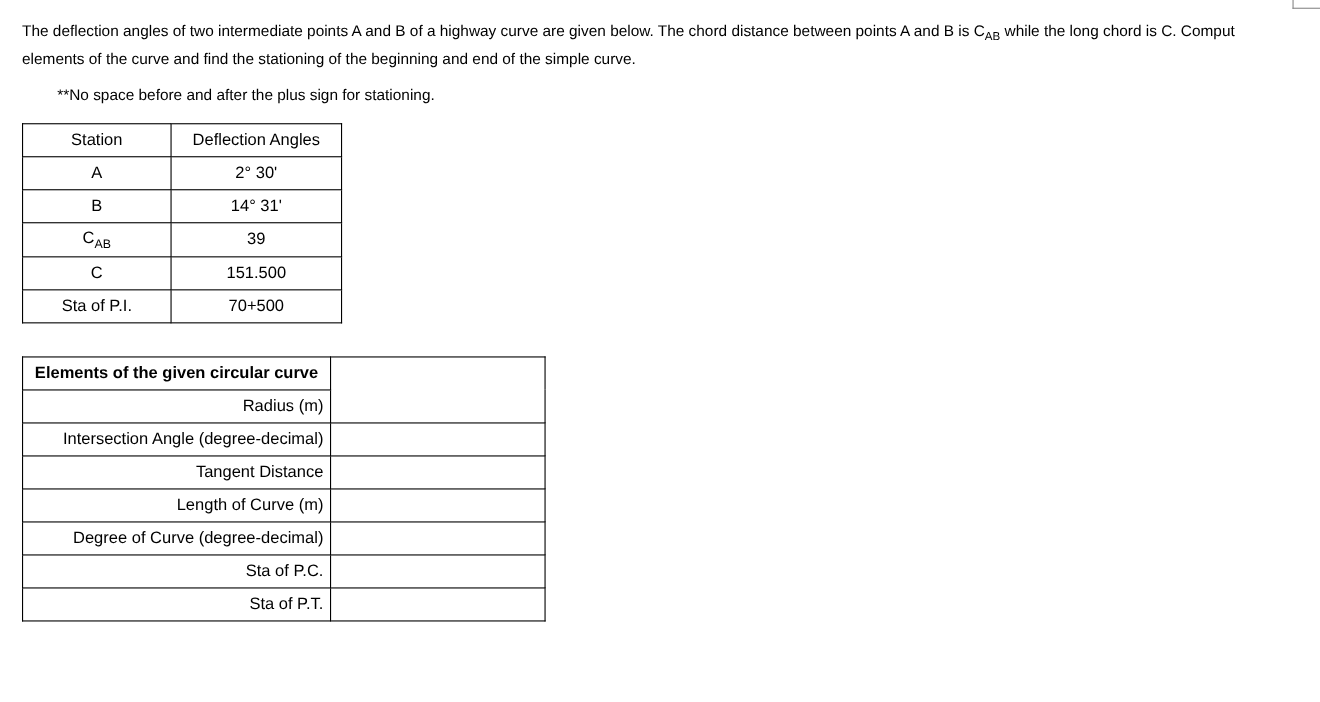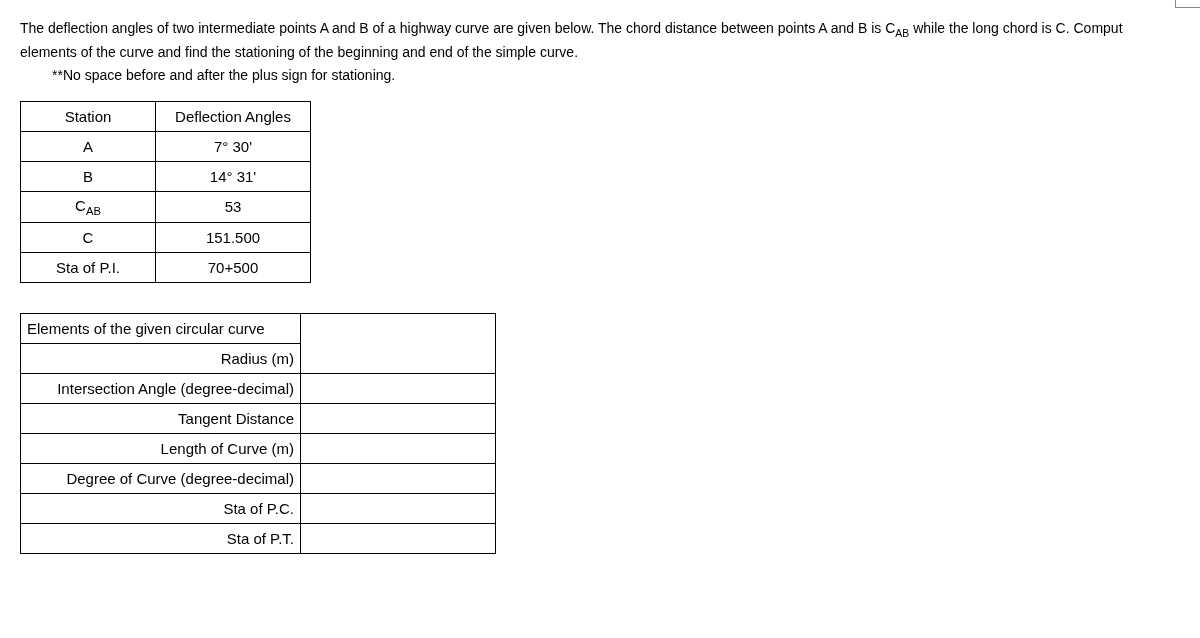--- a/index.html
+++ b/index.html
@@ -9,21 +9,21 @@
     }
     body {
       font-family: Arial, Helvetica, sans-serif;
       font-size: 14px;
       color: #000;
       background: #fff;
       padding: 18px 20px;
     }
     .problem-text {
       line-height: 1.5;
-      margin-bottom: 4px;
+      margin-bottom: 14px;
     }
     .note-text {
       margin-bottom: 18px;
       margin-left: 32px;
     }
     .sub {
       font-size: 0.75em;
       vertical-align: sub;
     }
     table {
@@ -57,21 +57,22 @@
       font-family: "Segoe UI", Arial, sans-serif;
       height: 30px;
     }
     .answer-table .label-col {
       width: 280px;
     }
     .answer-table .value-col {
       width: 195px;
     }
     .answer-table .header-cell {
-      text-align: left;
+      text-align: center;
+      font-weight: bold;
     }
     .corner-box {
       position: absolute;
       top: 0;
       right: 0;
       width: 25px;
       height: 8px;
       border-left: 1px solid #888;
       border-bottom: 1px solid #888;
     }
@@ -92,29 +93,29 @@
 </div>
 
 <table class="data-table">
   <tbody>
       <tr>
     <td class="col1">Station</td>
     <td class="col2">Deflection Angles</td>
   </tr>
   <tr>
     <td class="col1">A</td>
-    <td class="col2">7° 30'</td>
+    <td class="col2">2° 30'</td>
   </tr>
   <tr>
     <td class="col1">B</td>
     <td class="col2">14° 31'</td>
   </tr>
   <tr>
     <td class="col1"><span>C</span><span class="sub">AB</span></td>
-    <td class="col2">53</td>
+    <td class="col2">39</td>
   </tr>
   <tr>
     <td class="col1">C</td>
     <td class="col2">151.500</td>
   </tr>
   <tr>
     <td class="col1">Sta of P.I.</td>
     <td class="col2">70+500</td>
   </tr>
 </tbody>

